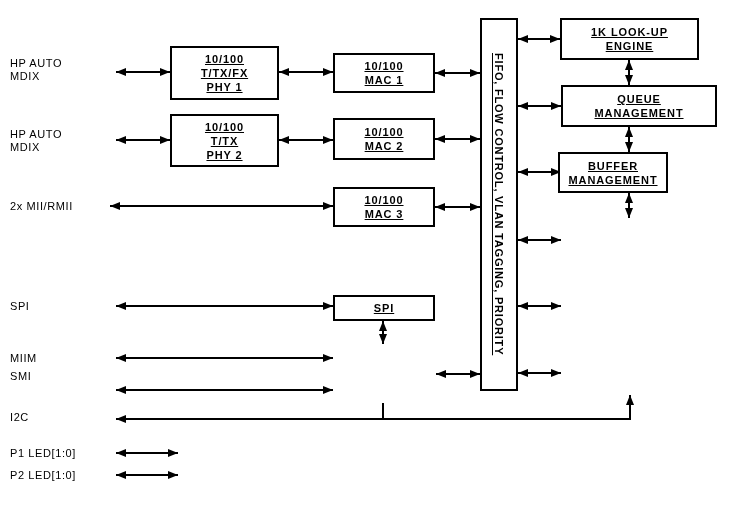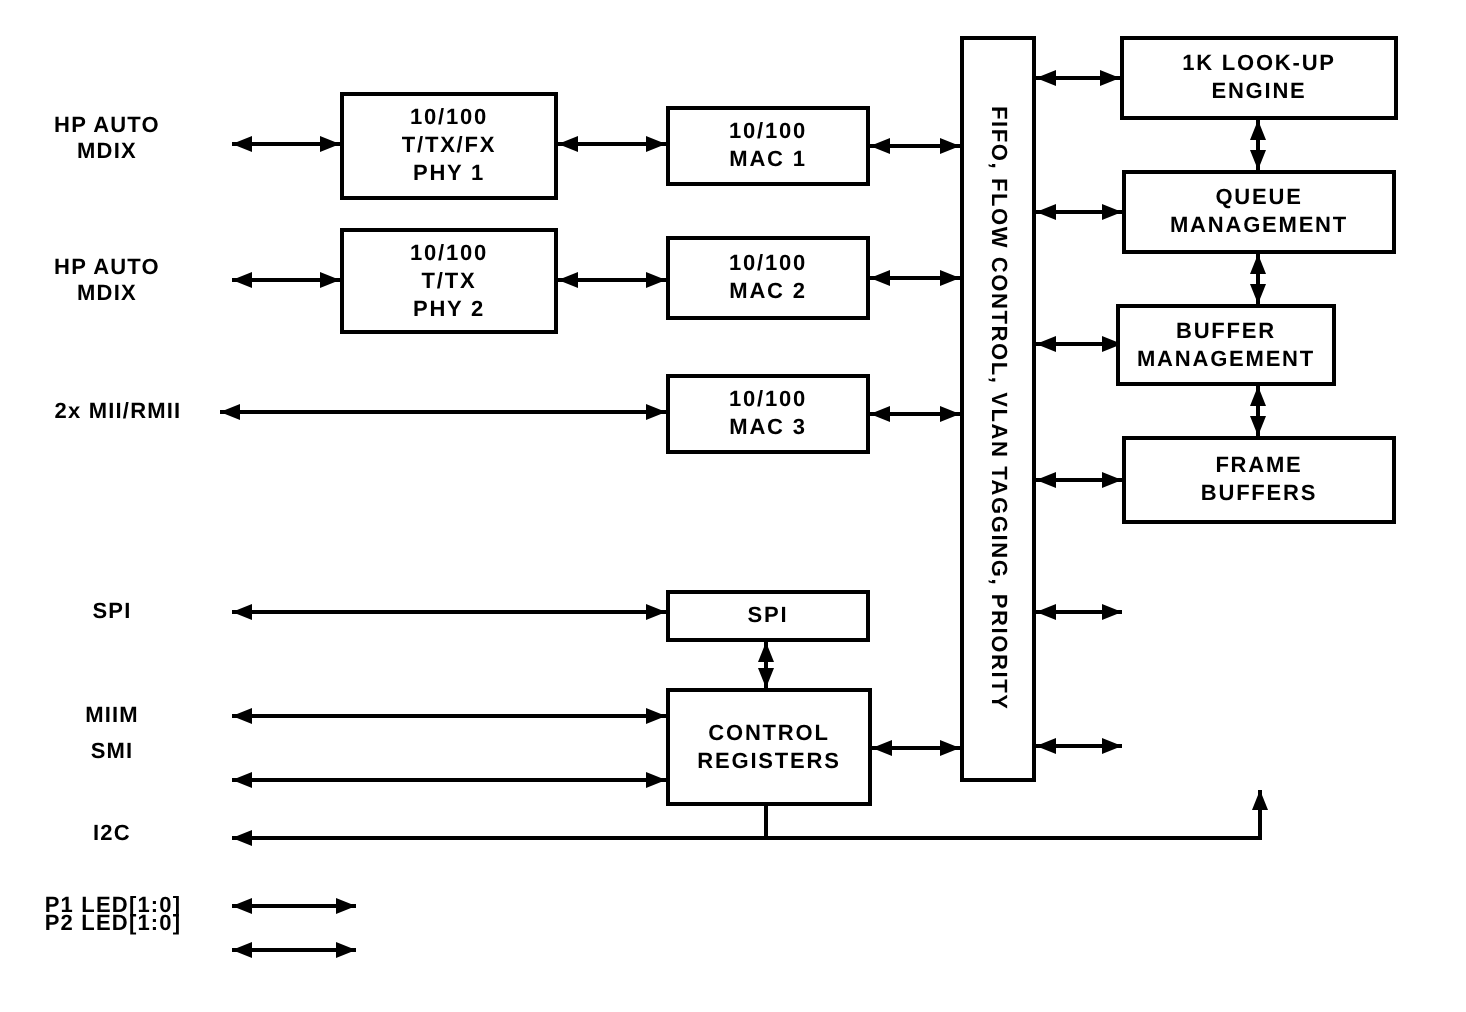--- a/index.html
+++ b/index.html
@@ -7,26 +7,26 @@
     position:relative;width:733px;height:506px;background:#ffffff;overflow:hidden;
     font-family:"Liberation Sans","DejaVu Sans",sans-serif;color:#000;
   }
   .wires{position:absolute;left:0;top:0;pointer-events:none;}
   .box{
     position:absolute;box-sizing:border-box;border:2px solid #000;background:#fff;
     display:flex;flex-direction:column;align-items:center;justify-content:center;
     font-weight:bold;font-size:11px;letter-spacing:0.9px;line-height:14px;text-align:center;
   }
   .box.thick{border-width:3px;}
-  .bl{display:block;white-space:nowrap;}
+  .bl{display:block;white-space:nowrap;text-decoration:underline;}
   .box.fifo{letter-spacing:0.8px;}
   .box.fifo .bl{writing-mode:vertical-rl;text-orientation:mixed;white-space:nowrap;}
   .lbl{
-    position:absolute;font-weight:bold;font-size:11px;letter-spacing:0.6px;
-    line-height:13px;text-align:center;white-space:nowrap;
+    position:absolute;font-weight:normal;font-size:11px;letter-spacing:0.6px;
+    line-height:13px;text-align:left;white-space:nowrap;
   }
   .ll{display:block;}
 </style>
 </head>
 <body>
 
 <div id="stage">
 
   <svg class="wires" width="733" height="506" viewBox="0 0 733 506">
     <defs>
@@ -71,21 +71,21 @@
   <div class="lbl" style="left:10px;top:128px;width:87px">
     <span class="ll">HP AUTO</span>
     <span class="ll">MDIX</span>
   </div>
   <div class="lbl" style="left:10px;top:200px;width:98px">2x MII/RMII</div>
   <div class="lbl" style="left:10px;top:300px;width:92px">SPI</div>
   <div class="lbl" style="left:10px;top:352px;width:92px">MIIM</div>
   <div class="lbl" style="left:10px;top:370px;width:92px">SMI</div>
   <div class="lbl" style="left:10px;top:411px;width:92px">I2C</div>
   <div class="lbl" style="left:10px;top:447px;width:93px">P1 LED[1:0]</div>
-  <div class="lbl" style="left:10px;top:456px;width:93px">P2 LED[1:0]</div>
+  <div class="lbl" style="left:10px;top:469px;width:93px">P2 LED[1:0]</div>
 
   <div class="box" style="left:170px;top:46px;width:109px;height:54px">
     <span class="bl">10/100</span>
     <span class="bl">T/TX/FX</span>
     <span class="bl">PHY 1</span>
   </div>
   <div class="box" style="left:170px;top:114px;width:109px;height:53px">
     <span class="bl">10/100</span>
     <span class="bl">T/TX</span>
     <span class="bl">PHY 2</span>
@@ -98,39 +98,31 @@
     <span class="bl">10/100</span>
     <span class="bl">MAC 2</span>
   </div>
   <div class="box" style="left:333px;top:187px;width:102px;height:40px">
     <span class="bl">10/100</span>
     <span class="bl">MAC 3</span>
   </div>
   <div class="box" style="left:333px;top:295px;width:102px;height:26px">
     <span class="bl">SPI</span>
   </div>
-  <div class="box" style="left:333px;top:344px;width:103px;height:59px">
-    <span class="bl">CONTROL</span>
-    <span class="bl">REGISTERS</span>
-  </div>
 
   <div class="box fifo" style="left:480px;top:18px;width:38px;height:373px">
     <span class="bl">FIFO, FLOW CONTROL, VLAN TAGGING, PRIORITY</span>
   </div>
 
   <div class="box" style="left:560px;top:18px;width:139px;height:42px">
     <span class="bl">1K LOOK-UP</span>
     <span class="bl">ENGINE</span>
   </div>
-  <div class="box" style="left:561px;top:85px;width:137px;height:42px">
+  <div class="box" style="left:561px;top:85px;width:156px;height:42px">
     <span class="bl">QUEUE</span>
     <span class="bl">MANAGEMENT</span>
   </div>
   <div class="box" style="left:558px;top:152px;width:110px;height:41px">
     <span class="bl">BUFFER</span>
     <span class="bl">MANAGEMENT</span>
   </div>
-  <div class="box" style="left:561px;top:218px;width:137px;height:44px">
-    <span class="bl">FRAME</span>
-    <span class="bl">BUFFERS</span>
-  </div>
 
 </div>
 
 </body></html>

